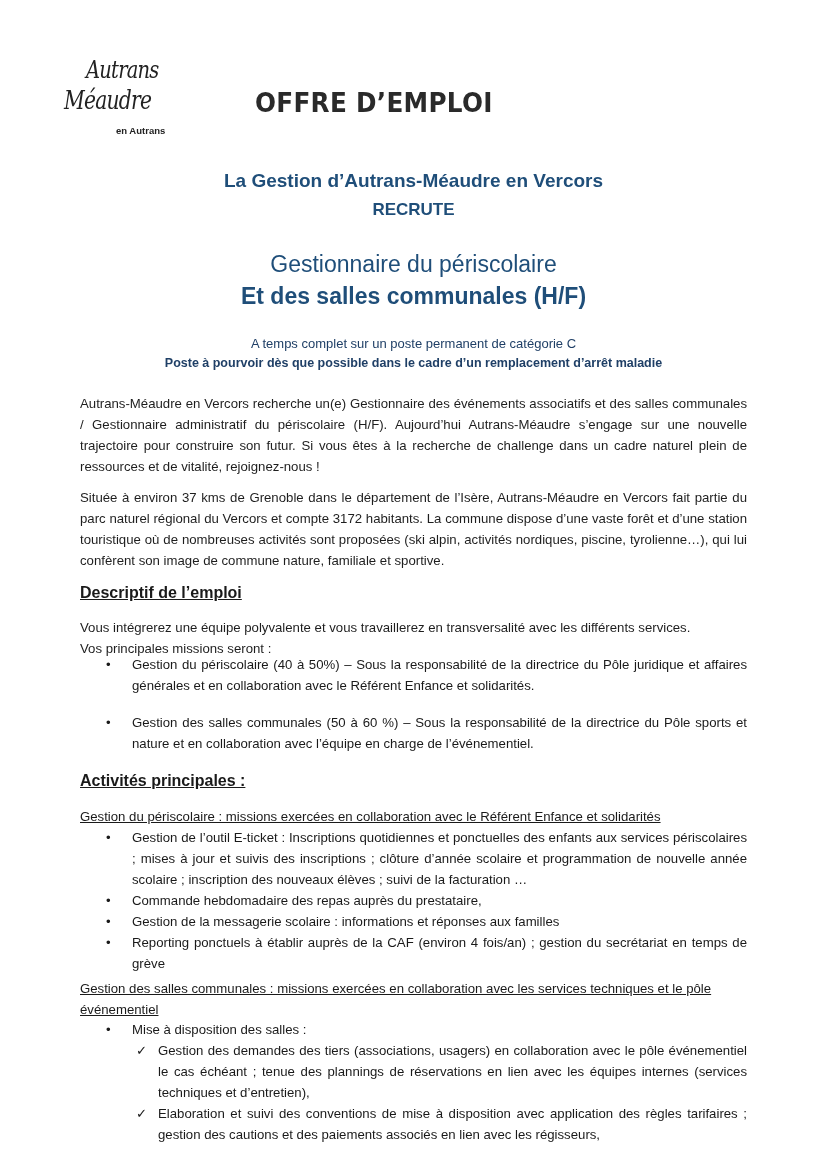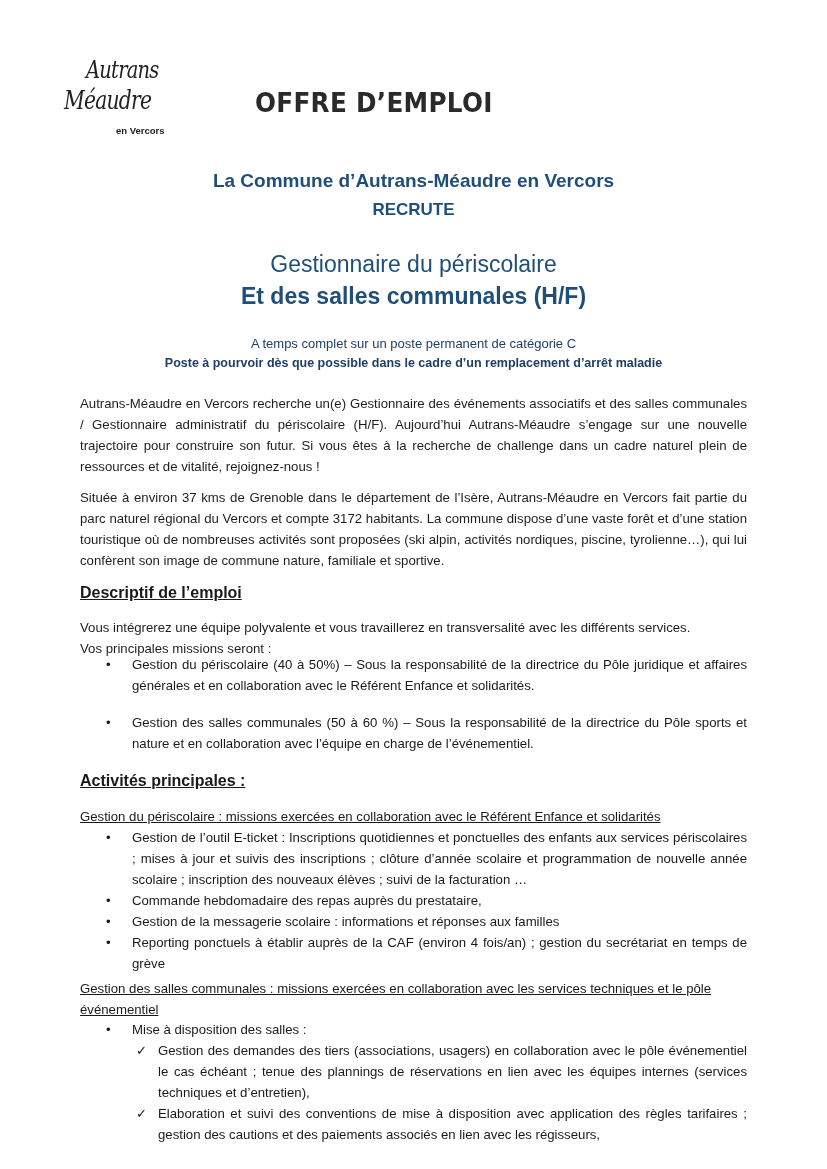--- a/index.html
+++ b/index.html
@@ -64,26 +64,26 @@
     position: relative; padding-left: 78px; text-align: justify;
   }
   .check .tick { position: absolute; left: 56px; top: 0; }
 </style>
 </head>
 <body>
 
 <div class="logo">
   <div class="logo-line1">Autrans</div>
   <div class="logo-line2">Méaudre</div>
-  <div class="logo-line3">en Vercors</div>
+  <div class="logo-line3">en Autrans</div>
 </div>
 
 <div class="doc-title">OFFRE D’EMPLOI</div>
 
-<div class="center h-commune">La Commune d’Autrans-Méaudre en Vercors</div>
+<div class="center h-commune">La Gestion d’Autrans-Méaudre en Vercors</div>
 <div class="center h-recrute">RECRUTE</div>
 <div class="center h-job1">Gestionnaire du périscolaire</div>
 <div class="center h-job2">Et des salles communales (H/F)</div>
 <div class="center h-temps">A temps complet sur un poste permanent de catégorie C</div>
 <div class="center h-poste">Poste à pourvoir dès que possible dans le cadre d’un remplacement d’arrêt maladie</div>
 
 <div class="body-text p1">Autrans-Méaudre en Vercors recherche un(e) Gestionnaire des événements associatifs et des salles communales / Gestionnaire administratif du périscolaire (H/F). Aujourd’hui Autrans-Méaudre s’engage sur une nouvelle trajectoire pour construire son futur. Si vous êtes à la recherche de challenge dans un cadre naturel plein de ressources et de vitalité, rejoignez-nous !</div>
 <div class="body-text p2">Située à environ 37 kms de Grenoble dans le département de l’Isère, Autrans-Méaudre en Vercors fait partie du parc naturel régional du Vercors et compte 3172 habitants. La commune dispose d’une vaste forêt et d’une station touristique où de nombreuses activités sont proposées (ski alpin, activités nordiques, piscine, tyrolienne…), qui lui confèrent son image de commune nature, familiale et sportive.</div>
 
 <div class="sec-title sec-desc">Descriptif de l’emploi</div>

